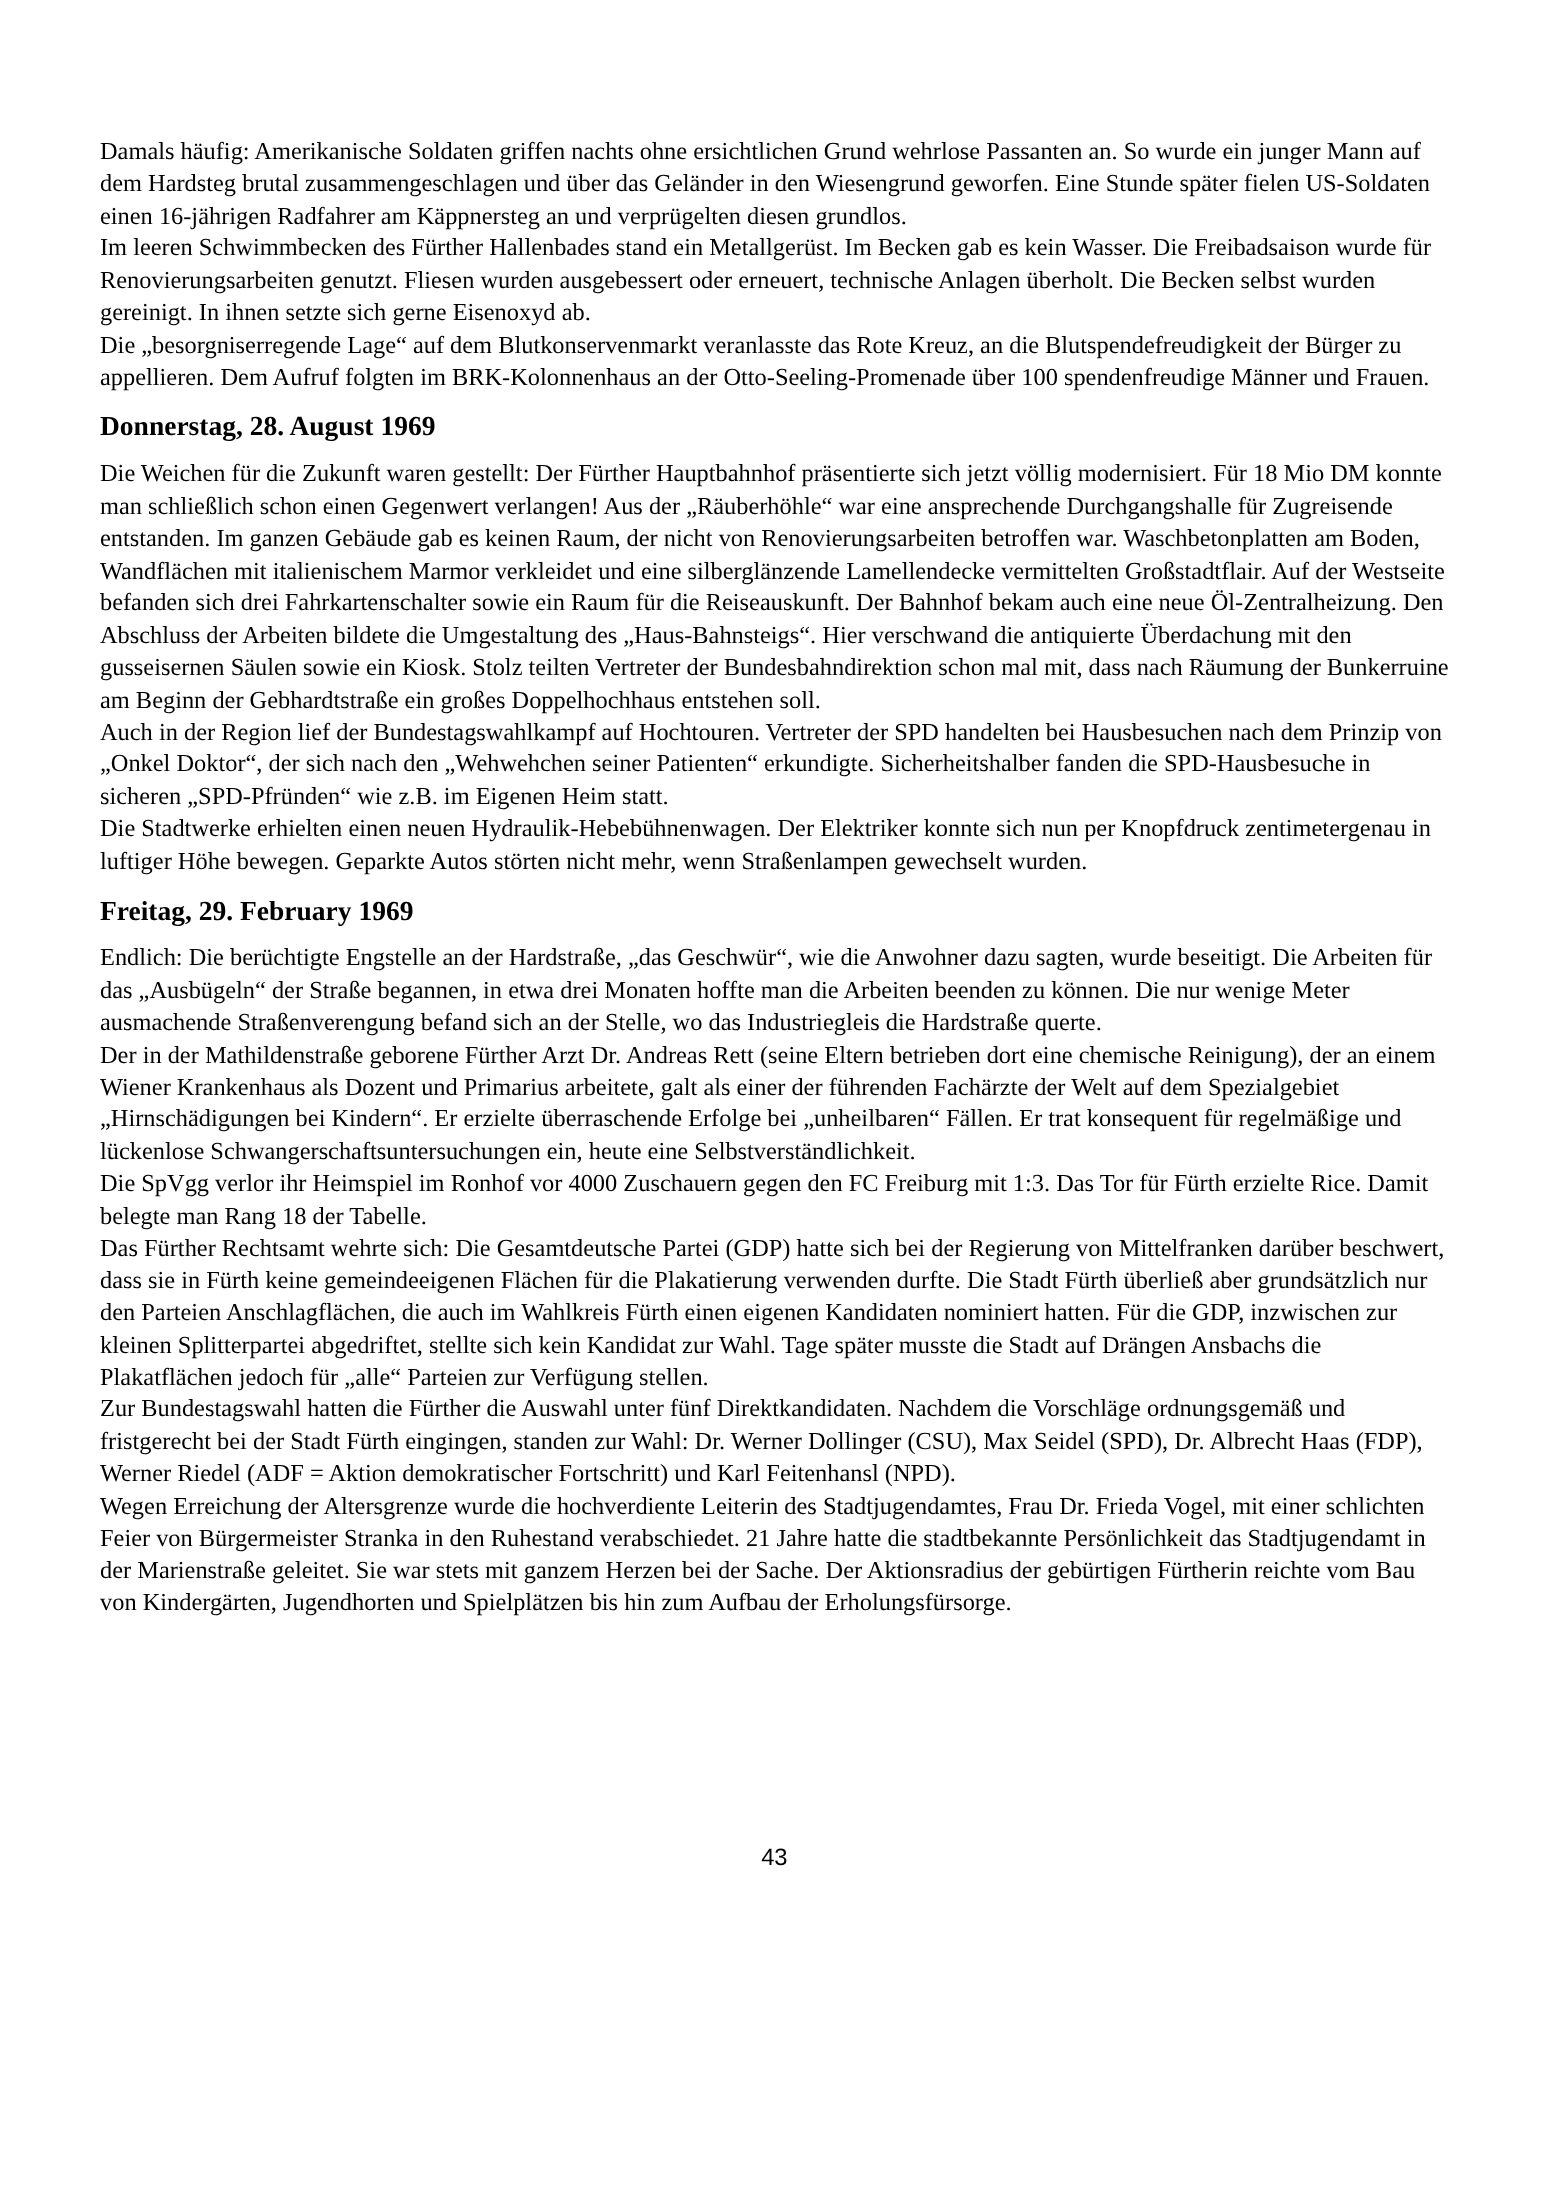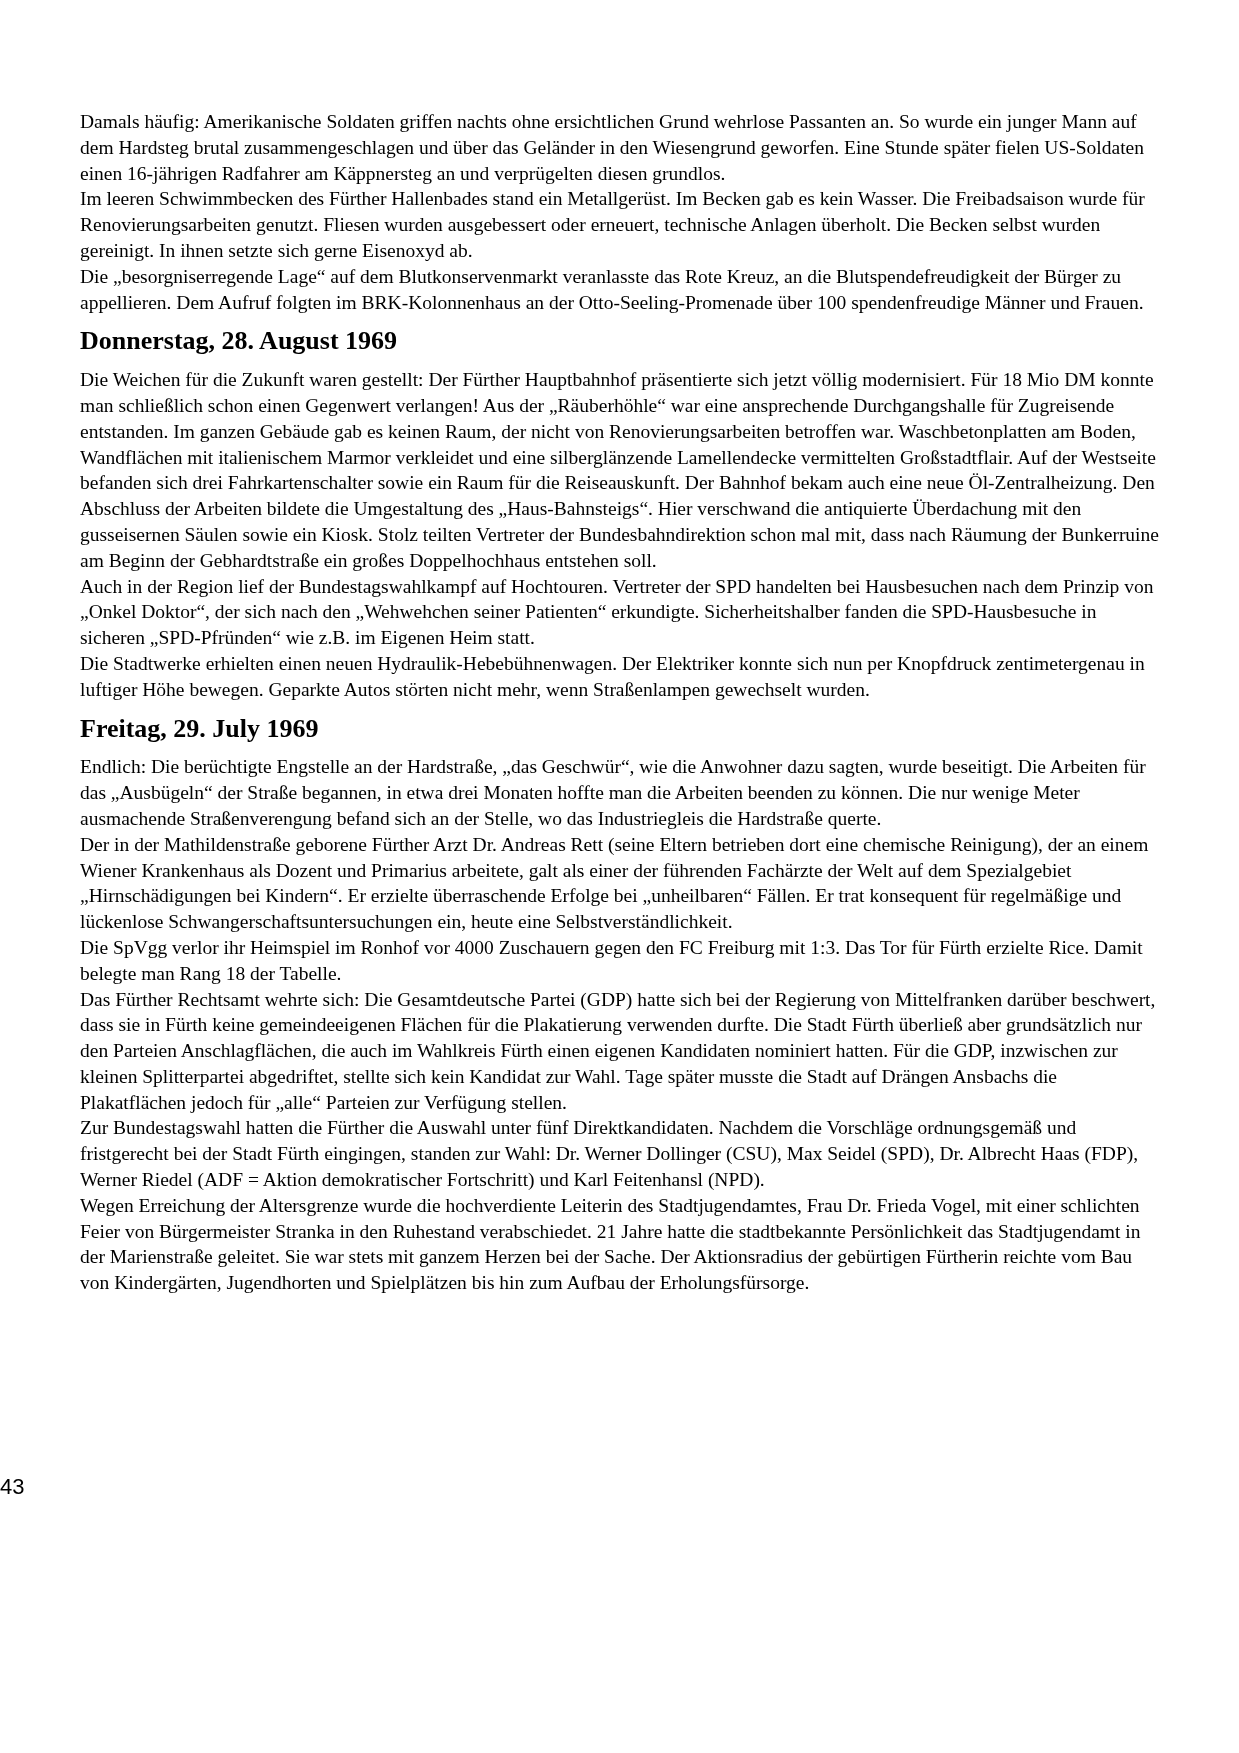--- a/index.html
+++ b/index.html
@@ -20,44 +20,45 @@
     font-size: 19.5px;
     line-height: 25.8px;
     text-align: left;
     font-family: Liberation Serif, serif;
   }
   .para {
     margin: 0;
   }
   .heading {
     font-weight: bold;
-    font-size: 26px;
+    font-size: 22px;
     margin: 13px 0;
   }
   .page-number {
     position: absolute;
     top: 1474px;
     left: 0;
     width: 1239px;
-    font-size: 22px;
+    text-align: center;
+    font-size: 19px;
     line-height: 25.8px;
   }
 </style>
 </head>
 <body>
 
 <div class="content" id="document-content">
     <div class="para">Damals häufig: Amerikanische Soldaten griffen nachts ohne ersichtlichen Grund wehrlose Passanten an. So wurde ein junger Mann auf dem Hardsteg brutal zusammengeschlagen und über das Geländer in den Wiesengrund geworfen. Eine Stunde später fielen US-Soldaten einen 16-jährigen Radfahrer am Käppnersteg an und verprügelten diesen grundlos.</div>
     <div class="para">Im leeren Schwimmbecken des Fürther Hallenbades stand ein Metallgerüst. Im Becken gab es kein Wasser. Die Freibadsaison wurde für Renovierungsarbeiten genutzt. Fliesen wurden ausgebessert oder erneuert, technische Anlagen überholt. Die Becken selbst wurden gereinigt. In ihnen setzte sich gerne Eisenoxyd ab.</div>
     <div class="para">Die „besorgniserregende Lage“ auf dem Blutkonservenmarkt veranlasste das Rote Kreuz, an die Blutspendefreudigkeit der Bürger zu appellieren. Dem Aufruf folgten im BRK-Kolonnenhaus an der Otto-Seeling-Promenade über 100 spendenfreudige Männer und Frauen.</div>
     <div class="heading">Donnerstag, 28. August 1969</div>
     <div class="para">Die Weichen für die Zukunft waren gestellt: Der Fürther Hauptbahnhof präsentierte sich jetzt völlig modernisiert. Für 18 Mio DM konnte man schließlich schon einen Gegenwert verlangen! Aus der „Räuberhöhle“ war eine ansprechende Durchgangshalle für Zugreisende entstanden. Im ganzen Gebäude gab es keinen Raum, der nicht von Renovierungsarbeiten betroffen war. Waschbetonplatten am Boden, Wandflächen mit italienischem Marmor verkleidet und eine silberglänzende Lamellendecke vermittelten Großstadtflair. Auf der Westseite befanden sich drei Fahrkartenschalter sowie ein Raum für die Reiseauskunft. Der Bahnhof bekam auch eine neue Öl-Zentralheizung. Den Abschluss der Arbeiten bildete die Umgestaltung des „Haus-Bahnsteigs“. Hier verschwand die antiquierte Überdachung mit den gusseisernen Säulen sowie ein Kiosk. Stolz teilten Vertreter der Bundesbahndirektion schon mal mit, dass nach Räumung der Bunkerruine am Beginn der Gebhardtstraße ein großes Doppelhochhaus entstehen soll.</div>
     <div class="para">Auch in der Region lief der Bundestagswahlkampf auf Hochtouren. Vertreter der SPD handelten bei Hausbesuchen nach dem Prinzip von „Onkel Doktor“, der sich nach den „Wehwehchen seiner Patienten“ erkundigte. Sicherheitshalber fanden die SPD-Hausbesuche in sicheren „SPD-Pfründen“ wie z.B. im Eigenen Heim statt.</div>
     <div class="para">Die Stadtwerke erhielten einen neuen Hydraulik-Hebebühnenwagen. Der Elektriker konnte sich nun per Knopfdruck zentimetergenau in luftiger Höhe bewegen. Geparkte Autos störten nicht mehr, wenn Straßenlampen gewechselt wurden.</div>
-    <div class="heading">Freitag, 29. July 1969</div>
+    <div class="heading">Freitag, 29. February 1969</div>
     <div class="para">Endlich: Die berüchtigte Engstelle an der Hardstraße, „das Geschwür“, wie die Anwohner dazu sagten, wurde beseitigt. Die Arbeiten für das „Ausbügeln“ der Straße begannen, in etwa drei Monaten hoffte man die Arbeiten beenden zu können. Die nur wenige Meter ausmachende Straßenverengung befand sich an der Stelle, wo das Industriegleis die Hardstraße querte.</div>
     <div class="para">Der in der Mathildenstraße geborene Fürther Arzt Dr. Andreas Rett (seine Eltern betrieben dort eine chemische Reinigung), der an einem Wiener Krankenhaus als Dozent und Primarius arbeitete, galt als einer der führenden Fachärzte der Welt auf dem Spezialgebiet „Hirnschädigungen bei Kindern“. Er erzielte überraschende Erfolge bei „unheilbaren“ Fällen. Er trat konsequent für regelmäßige und lückenlose Schwangerschaftsuntersuchungen ein, heute eine Selbstverständlichkeit.</div>
     <div class="para">Die SpVgg verlor ihr Heimspiel im Ronhof vor 4000 Zuschauern gegen den FC Freiburg mit 1:3. Das Tor für Fürth erzielte Rice. Damit belegte man Rang 18 der Tabelle.</div>
     <div class="para">Das Fürther Rechtsamt wehrte sich: Die Gesamtdeutsche Partei (GDP) hatte sich bei der Regierung von Mittelfranken darüber beschwert, dass sie in Fürth keine gemeindeeigenen Flächen für die Plakatierung verwenden durfte. Die Stadt Fürth überließ aber grundsätzlich nur den Parteien Anschlagflächen, die auch im Wahlkreis Fürth einen eigenen Kandidaten nominiert hatten. Für die GDP, inzwischen zur kleinen Splitterpartei abgedriftet, stellte sich kein Kandidat zur Wahl. Tage später musste die Stadt auf Drängen Ansbachs die Plakatflächen jedoch für „alle“ Parteien zur Verfügung stellen.</div>
     <div class="para">Zur Bundestagswahl hatten die Fürther die Auswahl unter fünf Direktkandidaten. Nachdem die Vorschläge ordnungsgemäß und fristgerecht bei der Stadt Fürth eingingen, standen zur Wahl: Dr. Werner Dollinger (CSU), Max Seidel (SPD), Dr. Albrecht Haas (FDP), Werner Riedel (ADF = Aktion demokratischer Fortschritt) und Karl Feitenhansl (NPD).</div>
     <div class="para">Wegen Erreichung der Altersgrenze wurde die hochverdiente Leiterin des Stadtjugendamtes, Frau Dr. Frieda Vogel, mit einer schlichten Feier von Bürgermeister Stranka in den Ruhestand verabschiedet. 21 Jahre hatte die stadtbekannte Persönlichkeit das Stadtjugendamt in der Marienstraße geleitet. Sie war stets mit ganzem Herzen bei der Sache. Der Aktionsradius der gebürtigen Fürtherin reichte vom Bau von Kindergärten, Jugendhorten und Spielplätzen bis hin zum Aufbau der Erholungsfürsorge.</div>
   </div>
 
 <div class="page-number">43</div>
 

